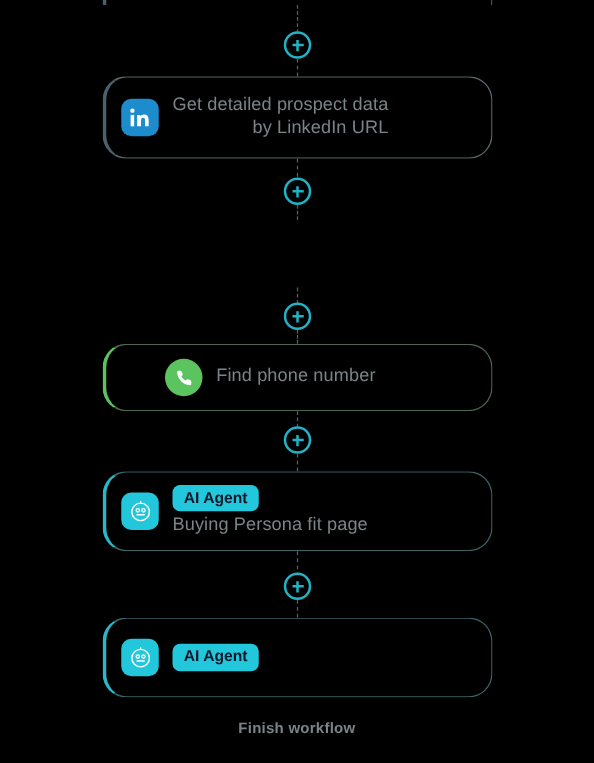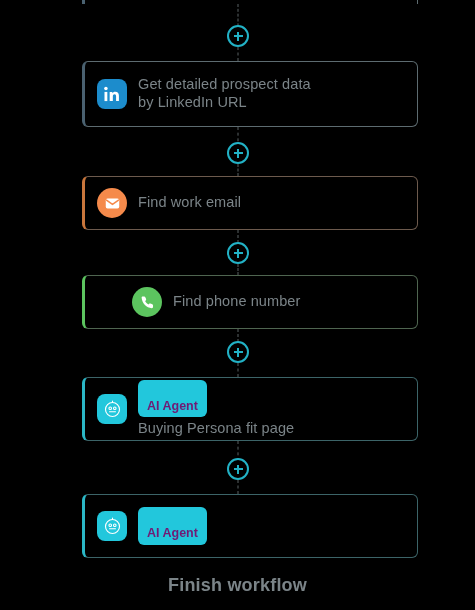--- a/index.html
+++ b/index.html
@@ -20,30 +20,31 @@
     inset: 0;
     width: 475px;
     height: 610px;
     background: #000000;
   }
 
   
   .node {
     position: absolute;
     left: 82px;
-    width: 336px;
+    width: 312px;
     box-sizing: border-box;
     background: #000000;
     border: 1px solid #5d6b70;
     border-left-width: 3px;
-    border-radius: 6px;
+    border-radius: 19px;
     display: flex;
     align-items: center;
     padding: 0 12px;
     gap: 11px;
+    text-align: right;
   }
   .node.partial {
     border-bottom: none;
     border-bottom-left-radius: 0;
     border-bottom-right-radius: 0;
   }
 
   .node-linkedin { border-color: #5d6b70; border-left-color: #4a6170; }
   .node-email    { border-color: #6d5a4d; border-left-color: #c9763c; }
   .node-phone    { border-color: #4f6550; border-left-color: #5cc45f; padding-left: 47px; }
@@ -85,25 +86,25 @@
   .node-title {
     color: #7b8488;
     font-size: 14.5px;
     line-height: 1.22;
     letter-spacing: .1px;
     white-space: pre-line;
   }
   .badge {
     align-self: flex-start;
     background: #22c7dc;
-    color: #701a75;
+    color: #0f172a;
     font-size: 12.5px;
     font-weight: bold;
     line-height: 1;
-    padding: 20px 9px 5px;
+    padding: 4px 9px 5px;
     border-radius: 6px;
   }
 
   
   .connector {
     position: absolute;
     left: 238px;
     width: 0;
     border-left: 1px dashed #586063;
     transform: translateX(-0.5px);
@@ -131,21 +132,21 @@
   .plus-btn::before { width: 9px; height: 2.2px; }
   .plus-btn::after  { width: 2.2px; height: 9px; }
 
   
   .finish {
     position: absolute;
     left: 0;
     width: 475px;
     text-align: center;
     color: #7b8488;
-    font-size: 18px;
+    font-size: 12px;
     font-weight: bold;
     letter-spacing: .2px;
   }
 </style>
 </head>
 <body>
 
 <div id="canvas">
 
   <div class="node node-linkedin partial" style="top:-18px;height:22px;"></div>
@@ -165,31 +166,20 @@
     <div class="node-body">
       <div class="node-title">Get detailed prospect data
 by LinkedIn URL</div>
     </div>
   </div>
 
   <div class="connector" style="top:127px;height:20px;"></div>
   <div class="plus-btn" style="top:142px;"></div>
   <div class="connector" style="top:164px;height:12px;"></div>
 
-  <div class="node node-email" style="top:176px;height:54px;">
-    <span class="icon-round ic-email">
-      <svg width="17" height="17" viewBox="0 0 24 24" aria-hidden="true">
-        <rect x="2.5" y="5" width="19" height="14" rx="2.5" fill="#ffffff"></rect>
-        <path d="M3.5 7.2l8.5 6 8.5-6" fill="none" stroke="#f58a4b" stroke-width="2.2" stroke-linecap="round" stroke-linejoin="round"></path>
-      </svg>
-    </span>
-    <div class="node-body">
-      <div class="node-title">Find work email</div>
-    </div>
-  </div>
 
   <div class="connector" style="top:230px;height:18px;"></div>
   <div class="plus-btn" style="top:242px;"></div>
   <div class="connector" style="top:264px;height:11px;"></div>
 
   <div class="node node-phone" style="top:275px;height:54px;">
     <span class="icon-round ic-phone">
       <svg width="17" height="17" viewBox="0 0 24 24" aria-hidden="true">
         <path d="M7.4 3.6c.7 0 1.2.4 1.5 1l1.1 2.6c.3.7.1 1.4-.4 1.9l-1 .9c1 2.1 2.7 3.8 4.8 4.8l.9-1c.5-.5 1.2-.7 1.9-.4l2.6 1.1c.6.3 1 .8 1 1.5v2.4c0 1-.8 1.8-1.8 1.7C10.6 19.5 4.5 13.4 3.7 5.4c-.1-1 .7-1.8 1.7-1.8z" fill="#ffffff"></path>
       </svg>

